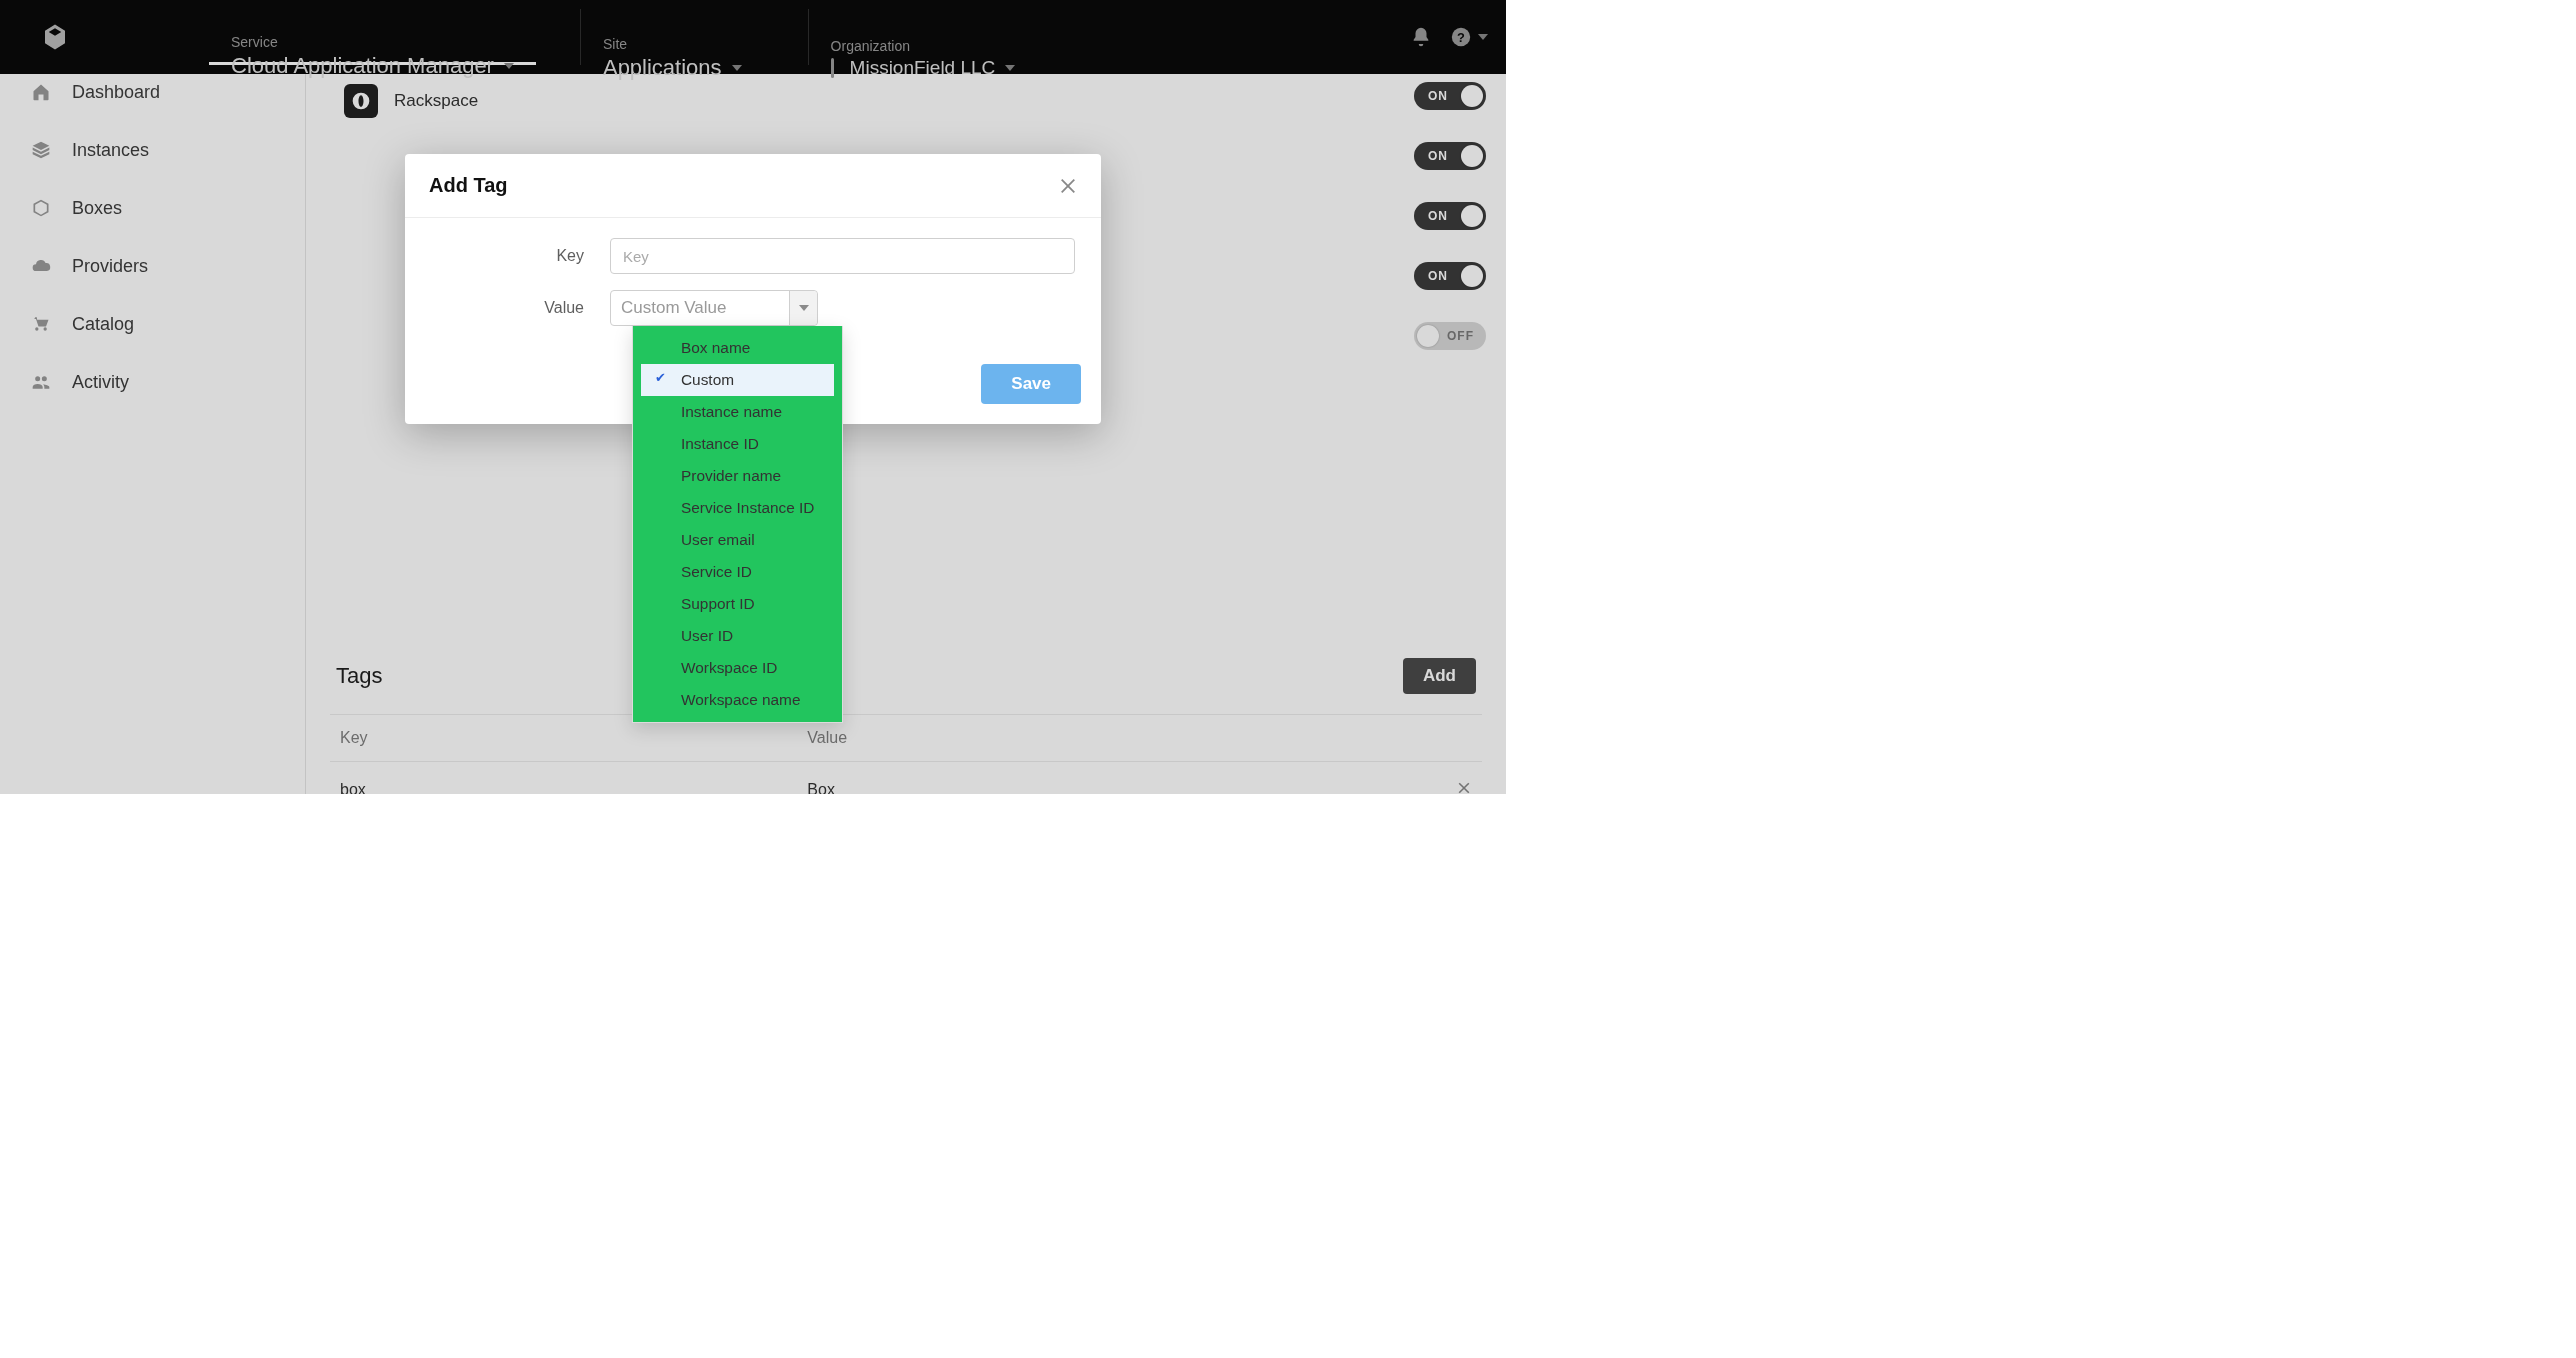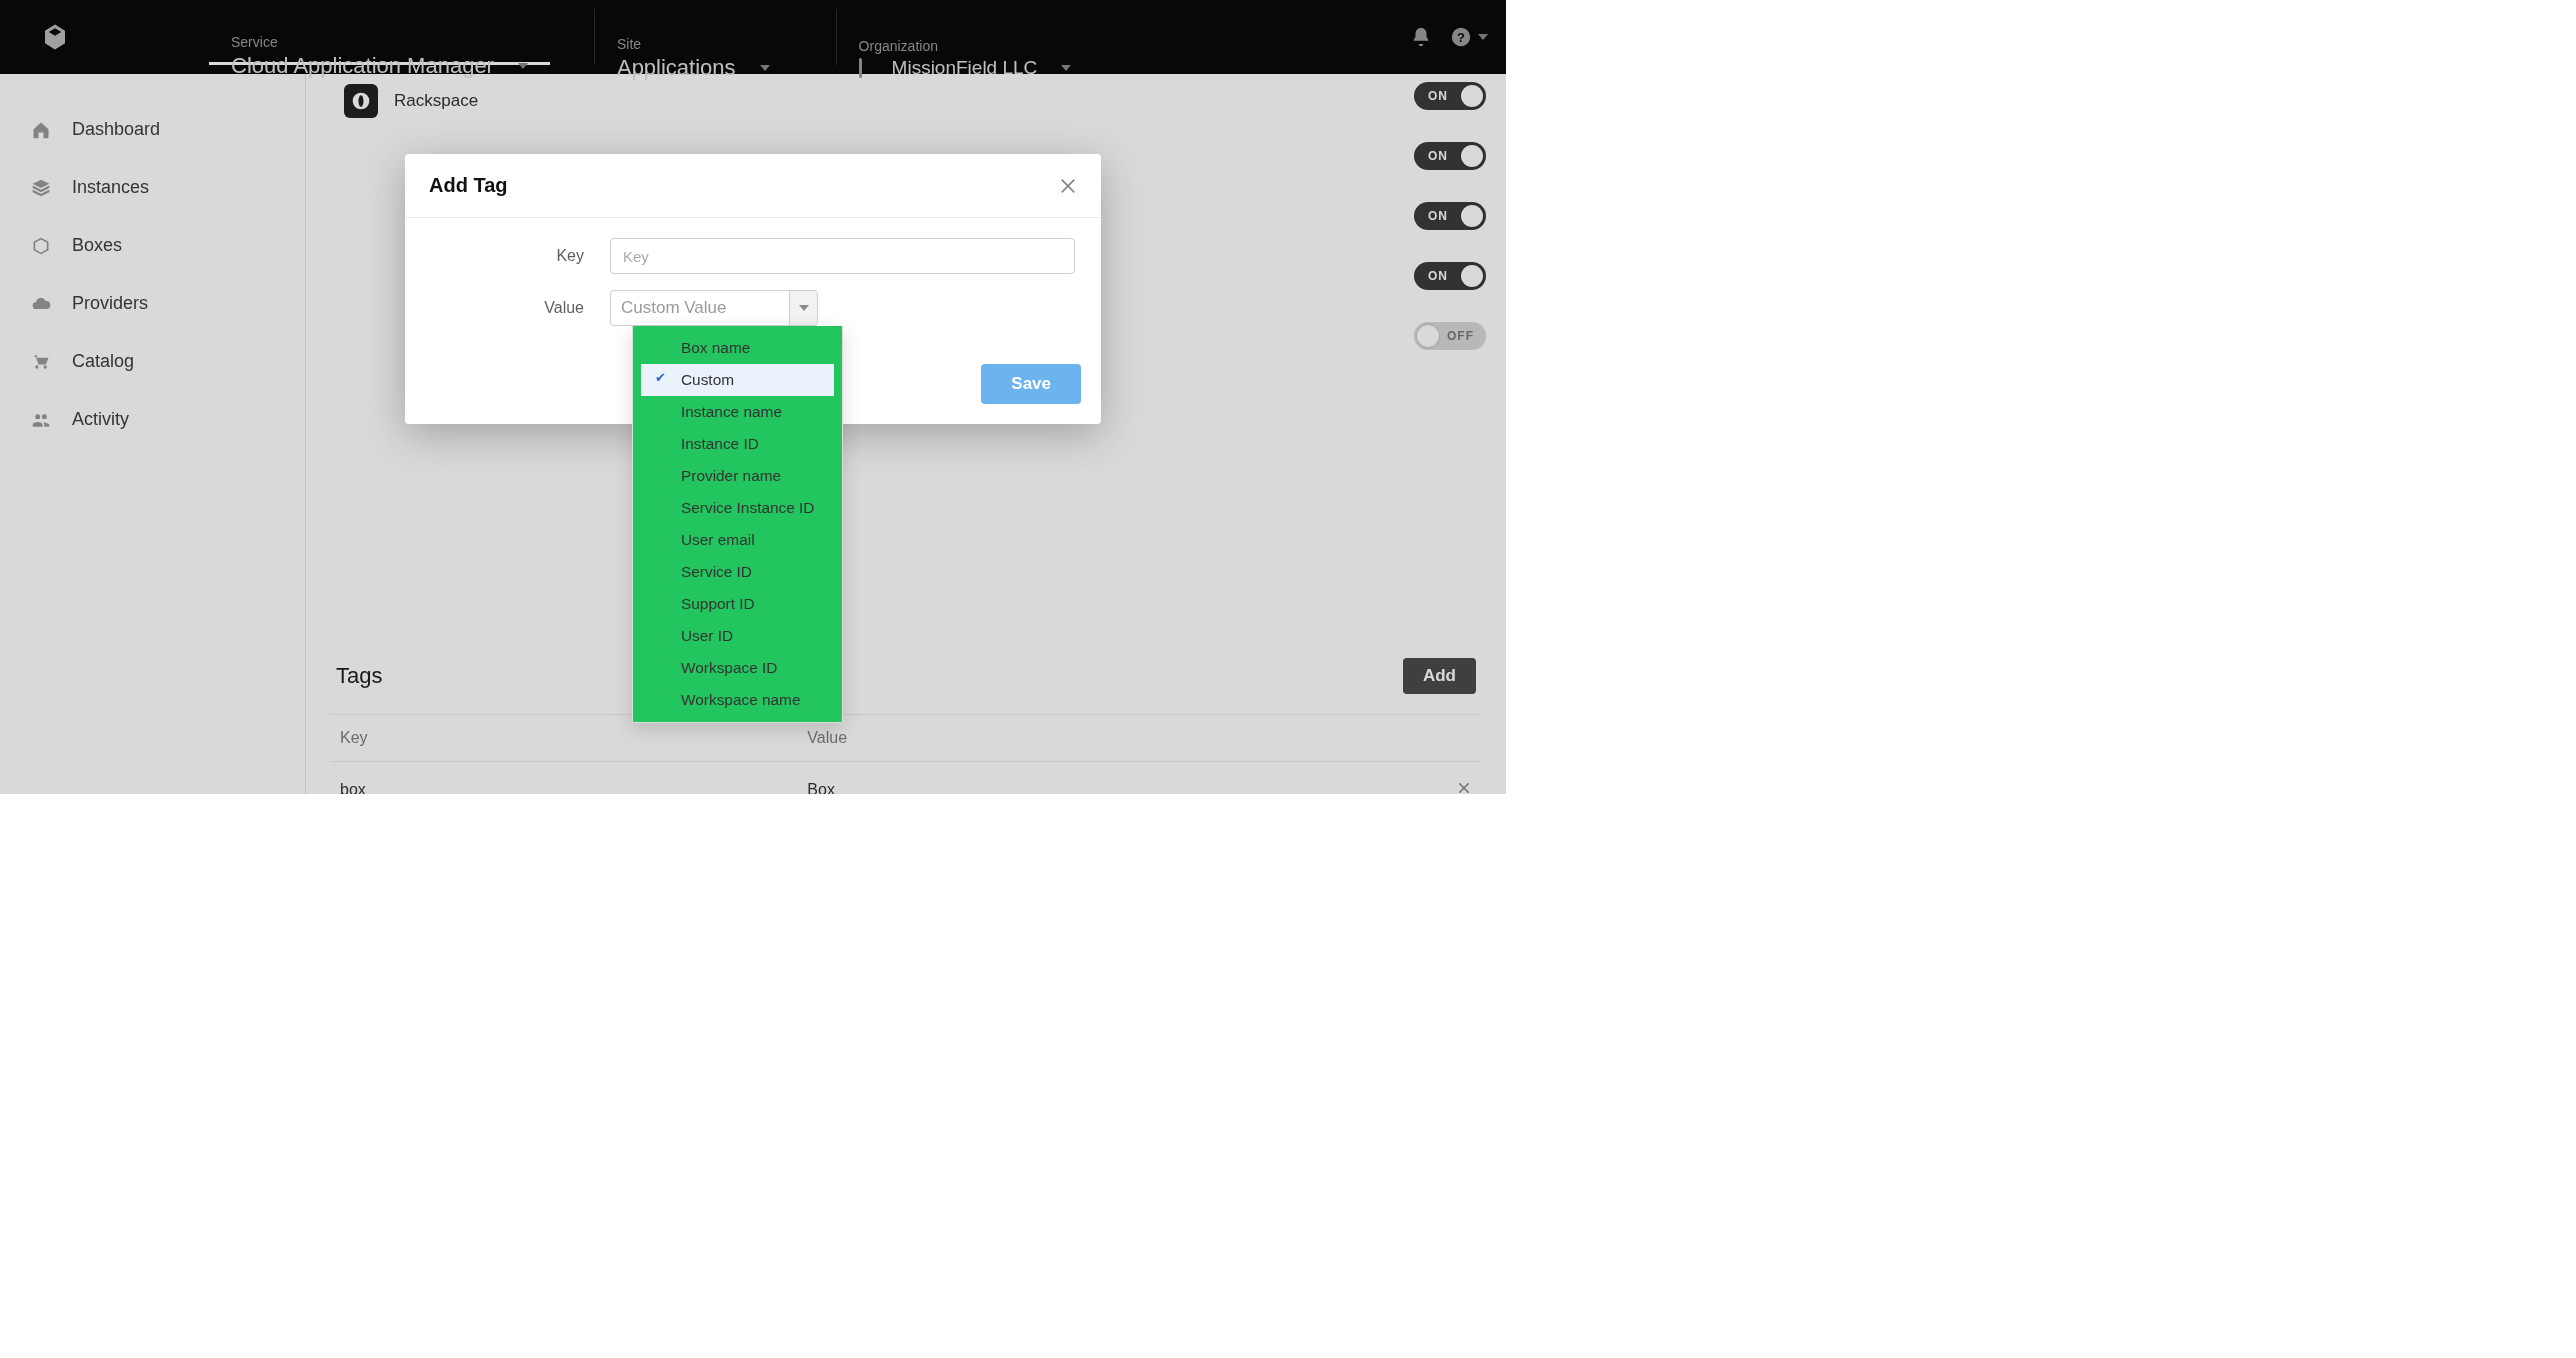--- a/index.html
+++ b/index.html
@@ -5,33 +5,33 @@
   * { box-sizing: border-box; margin: 0; padding: 0; }
   body { font-family: -apple-system, BlinkMacSystemFont, "Segoe UI", Helvetica, Arial, sans-serif; font-size: 17px; color: #333; background: #fff; width: 1506px; height: 794px; overflow: hidden; position: relative; }
   
   
   .header { background: #0a0a0a; height: 74px; display: flex; align-items: center; padding: 0 18px 0 40px; color: #fff; }
   .logo-badge { width: 30px; height: 30px; position: relative; }
   .logo-badge svg { width: 100%; height: 100%; fill: #bdbdbd; }
   .header-group { display: flex; flex-direction: column; justify-content: center; margin-left: 44px; padding: 6px 22px; border-left: 1px solid #2f2f2f; height: 56px; }
   .header-group:first-of-type { margin-left: 139px; border-left: none; }
   .header-group .label { font-size: 14px; color: #9e9e9e; line-height: 1; margin-bottom: 4px; margin-top: 43px; }
-  .header-group .value { font-size: 22px; color: #e2e2e2; display: flex; align-items: center; gap: 24px; }
+  .header-group .value { font-size: 22px; color: #e2e2e2; display: flex; align-items: center; gap: 10px; }
   .header-group.active { border-bottom: 3px solid #fff; }
   .caret-down { width: 0; height: 0; border-left: 5px solid transparent; border-right: 5px solid transparent; border-top: 6px solid #8a8a8a; display: inline-block; }
   .org-tick { width: 3px; height: 20px; background: #9e9e9e; margin-right: 6px; border-radius: 2px; }
   .header-spacer { flex: 1; }
   .header-icon { color: #999; margin-left: 18px; display: flex; align-items: center; }
   .header-icon svg { width: 22px; height: 22px; fill: #9e9e9e; }
   .header-icon.help-menu { gap: 6px; }
   
   
   .layout { position: absolute; top: 74px; left: 0; right: 0; bottom: 0; display: flex; }
   .sidebar { width: 306px; border-right: 1px solid #e5e5e5; background: #fff; padding-top: 8px; }
-  .sidebar-item { display: flex; align-items: flex-end; height: 58px; padding: 0 30px; gap: 20px; color: #3e3e3e; cursor: pointer; }
+  .sidebar-item { display: flex; align-items: flex-start; height: 58px; padding: 0 30px; gap: 20px; color: #3e3e3e; cursor: pointer; }
   .sidebar-item .side-icon { width: 22px; display: flex; justify-content: center; color: #9a9a9a; }
   .sidebar-item .side-icon svg { width: 20px; height: 20px; fill: #9a9a9a; }
   .sidebar-item span.txt { font-size: 18px; }
   
   .content { flex: 1; position: relative; padding: 0 20px; }
   
   
   .provider-row { display: flex; align-items: center; padding: 10px 18px; gap: 16px; }
   .provider-logo { width: 34px; height: 34px; border-radius: 6px; background: #222; display: flex; align-items: center; justify-content: center; }
   .provider-logo svg { width: 20px; height: 20px; fill: #fff; }

